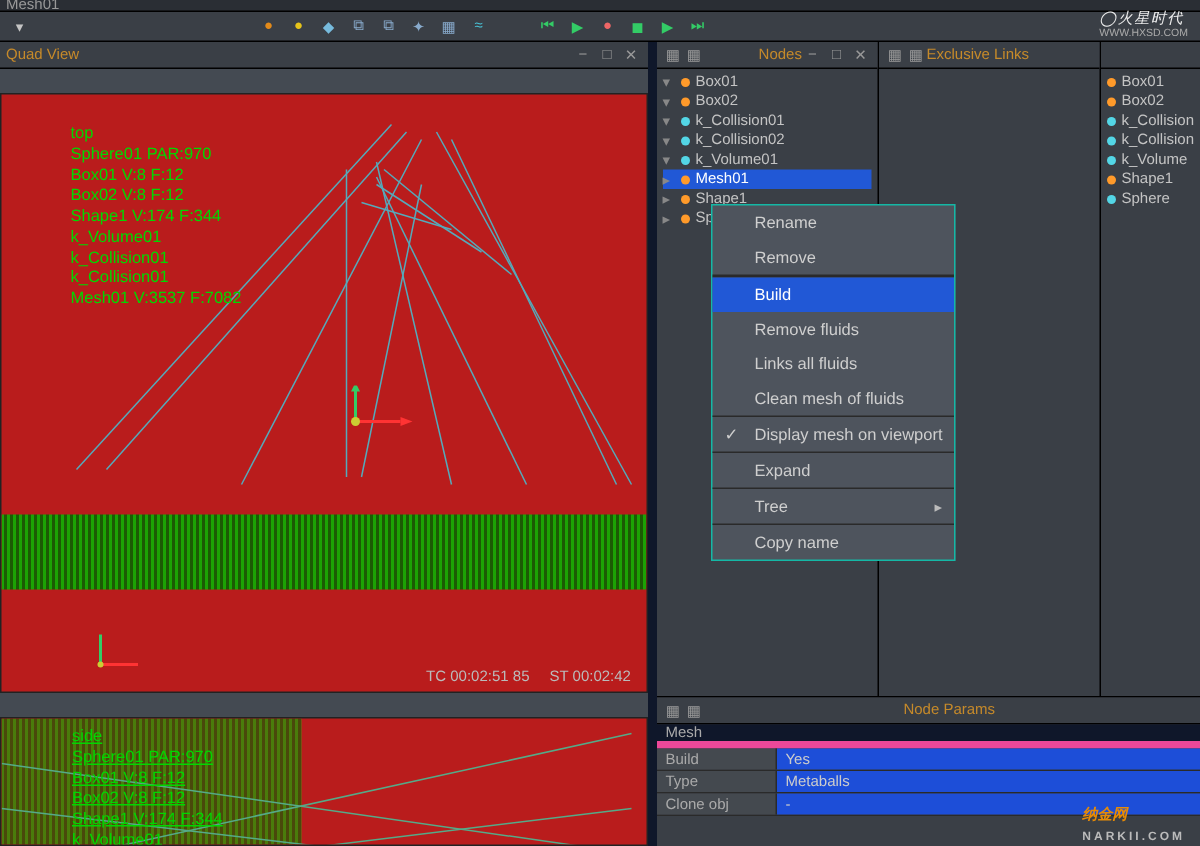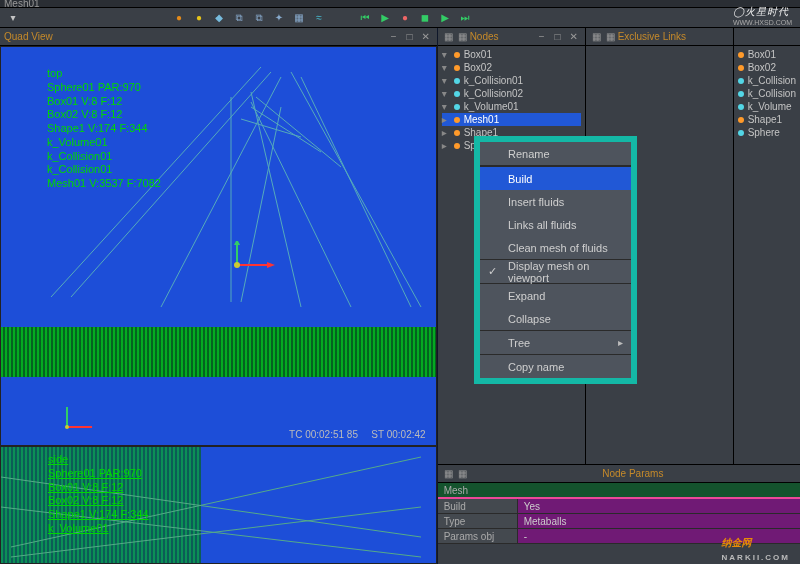--- a/index.html
+++ b/index.html
@@ -8,59 +8,59 @@
   
   .top-strip { display: flex; align-items: center; height: 8px; background: #2a2e34; border-bottom: 1px solid #000; }
   .top-strip .title { color: #999; margin-left: 4px; }
 
   
   .toolbar-row { display: flex; align-items: center; height: 20px; background: #3a3f46; gap: 6px; padding: 0 6px; border-bottom: 1px solid #000; }
   .toolbar-row .tool { width: 14px; height: 14px; display:flex; align-items:center; justify-content:center; }
 
   
   .main { display:flex; position: relative; height: calc(100% - 28px); }
-  .left-col { width: 446px; display:flex; flex-direction:column; border-right:1px solid #0f172a;}
+  .left-col { width: 446px; display:flex; flex-direction:column; border-right:6px solid #0f172a;}
   .right-col { flex:1; display:flex; flex-direction:column; }
 
   
   .panel-header { display:flex; align-items:center; height:18px; background:#3a3f46; border-bottom:1px solid #000; padding: 0 4px; color:#c68a2a; }
   .panel-header .title { flex:1; }
   .panel-header .ctrl { width:14px; height:14px; display:flex; align-items:center; justify-content:center; font-size:10px; color:#999;}
   .panel-header .ctrl-group { display:flex; gap:2px; }
 
   
   .quad-area { flex:1; display:flex; flex-direction:column; }
-  .viewport { background:#1d4ed8; position:relative; border:1px solid #222; overflow:hidden; }
+  .viewport { background:#b91c1c; position:relative; border:1px solid #222; overflow:hidden;margin-top:16px; }
   .viewport .overlay-text { position:absolute; color:#00d800; font-size:11px; white-space:pre; line-height:1.25; }
   .viewport .status-bar { position:absolute; bottom:4px; right:10px; color:#bbb; font-size:12px; }
   .nodes-panel { width:148px; background:#3a3f46; border-right:1px solid #000;}
   .excl-panel { width:148px; background:#3a3f46; border-right:1px solid #000;}
   .node-list { padding:2px 4px; }
   .node-item { display:flex; align-items:center; gap:4px; height:13px; font-size:10px; }
   .node-item .dot { width:6px; height:6px; border-radius:3px; background:#ff9a2a; }
   .node-item.cyan .dot { background:#53d6e6; }
   .node-item.sel { background:#2158d6; color:#fff; }
   .node-item .arrow { width:8px; color:#888; }
 
   .excl-right { flex:1; background:#3a3f46; }
 
   
-  .context-menu { position:absolute; left:474px; top:136px; width:163px; background:#4e545d; border:6px solid #14b8a6; z-index:40; }
+  .context-menu { position:absolute; left:474px; top:136px; width:163px; background:#4e545d; border:1px solid #14b8a6; z-index:40; }
   .context-menu .mi { display:flex; align-items:center; height:23px; padding-left:28px; font-size:11px; color:#cfcfcf; position:relative;}
   .context-menu .mi.sel { background:#2158d6; color:#fff; }
   .context-menu .mi.check::before { content:"✓"; position:absolute; left:8px; color:#cfcfcf;}
   .context-menu .mi .arrow-r { margin-left:auto; margin-right:8px; color:#bbb; }
   .context-menu .sep { height:1px; background:#2a2a2a; margin:0;}
 
   
   .params-panel { height:100px; background:#3a3f46; border-top:1px solid #000;}
-  .params-sub { height:16px; background:#14532d; color:#aaa; padding-left:6px; display:flex; align-items:center; border-bottom:2px solid #ec4899;}
+  .params-sub { height:16px; background:#0f172a; color:#aaa; padding-left:6px; display:flex; align-items:center; border-bottom:5px solid #ec4899;}
   .param-row { display:flex; height:15px; border-bottom:1px solid #2a2a2a; }
   .param-row .k { width:80px; padding-left:6px; background:#44494f; color:#aaa; display:flex; align-items:center; border-right:1px solid #2a2a2a;}
-  .param-row .v { flex:1; padding-left:6px; background:#701a75; color:#ccc; display:flex; align-items:center;}
+  .param-row .v { flex:1; padding-left:6px; background:#1d4ed8; color:#ccc; display:flex; align-items:center;}
 
   
   .watermark-hx { position:absolute; top:2px; right:8px; font-style:italic; color:#eee; font-size:14px; z-index:60; letter-spacing:1px;}
   .watermark-hx .small { display:block; font-size:7px; color:#aaa; letter-spacing:0; font-style:normal; text-align:right;}
   .watermark-nk { position:absolute; bottom:2px; right:10px; z-index:60; color:#e78b07; font-size:28px; font-weight:bold; font-style:italic;}
   .watermark-nk .small { display:block; font-size:8px; color:#bbb; text-align:left; font-style:normal; letter-spacing:2px;}
 
   
   .gizmo { position:absolute; }
   .gizmo line{ stroke-width:2; }
@@ -181,21 +181,21 @@
     </div>
   </div>
 
   <div class="right-col">
     <div style="flex:1; display:flex;">
 
       <div class="nodes-panel">
         <div class="panel-header">
           <span class="ctrl">▦</span>
           <span class="ctrl">▦</span>
-          <span class="title" style="text-align:left">Nodes</span>
+          <span class="title" style="text-align:right">Nodes</span>
           <div class="ctrl-group">
             <span class="ctrl">−</span>
             <span class="ctrl">□</span>
             <span class="ctrl">✕</span>
           </div>
         </div>
         <div class="node-list" id="nodes-list">
             <div class="node-item ">
               <span class="arrow">▾</span>
               <span class="dot"></span>
@@ -291,40 +291,40 @@
       <div class="params-sub">Mesh</div>
       <div class="param-row">
         <div class="k">Build</div>
         <div class="v">Yes</div>
       </div>
       <div class="param-row">
         <div class="k">Type</div>
         <div class="v">Metaballs</div>
       </div>
       <div class="param-row">
-        <div class="k">Params obj</div>
+        <div class="k">Clone obj</div>
         <div class="v">-</div>
       </div>
     </div>
   </div>
 </div>
 
 <div class="context-menu" id="ctx">
     <div class="mi">Rename</div>
+    <div class="mi">Remove</div>
     <div class="sep"></div>
     <div class="sep"></div>
     <div class="mi sel">Build</div>
-    <div class="mi">Insert fluids</div>
+    <div class="mi">Remove fluids</div>
     <div class="mi">Links all fluids</div>
     <div class="mi">Clean mesh of fluids</div>
     <div class="sep"></div>
     <div class="mi check">Display mesh on viewport</div>
     <div class="sep"></div>
     <div class="mi">Expand</div>
-    <div class="mi">Collapse</div>
     <div class="sep"></div>
     <div class="mi">Tree<span class="arrow-r">▸</span></div>
     <div class="sep"></div>
     <div class="mi">Copy name</div>
   </div>
 
 <div class="watermark-hx">
   <span style="font-size:10px">◯</span><span>火星时代</span>
   <span class="small">WWW.HXSD.COM</span>
 </div>

